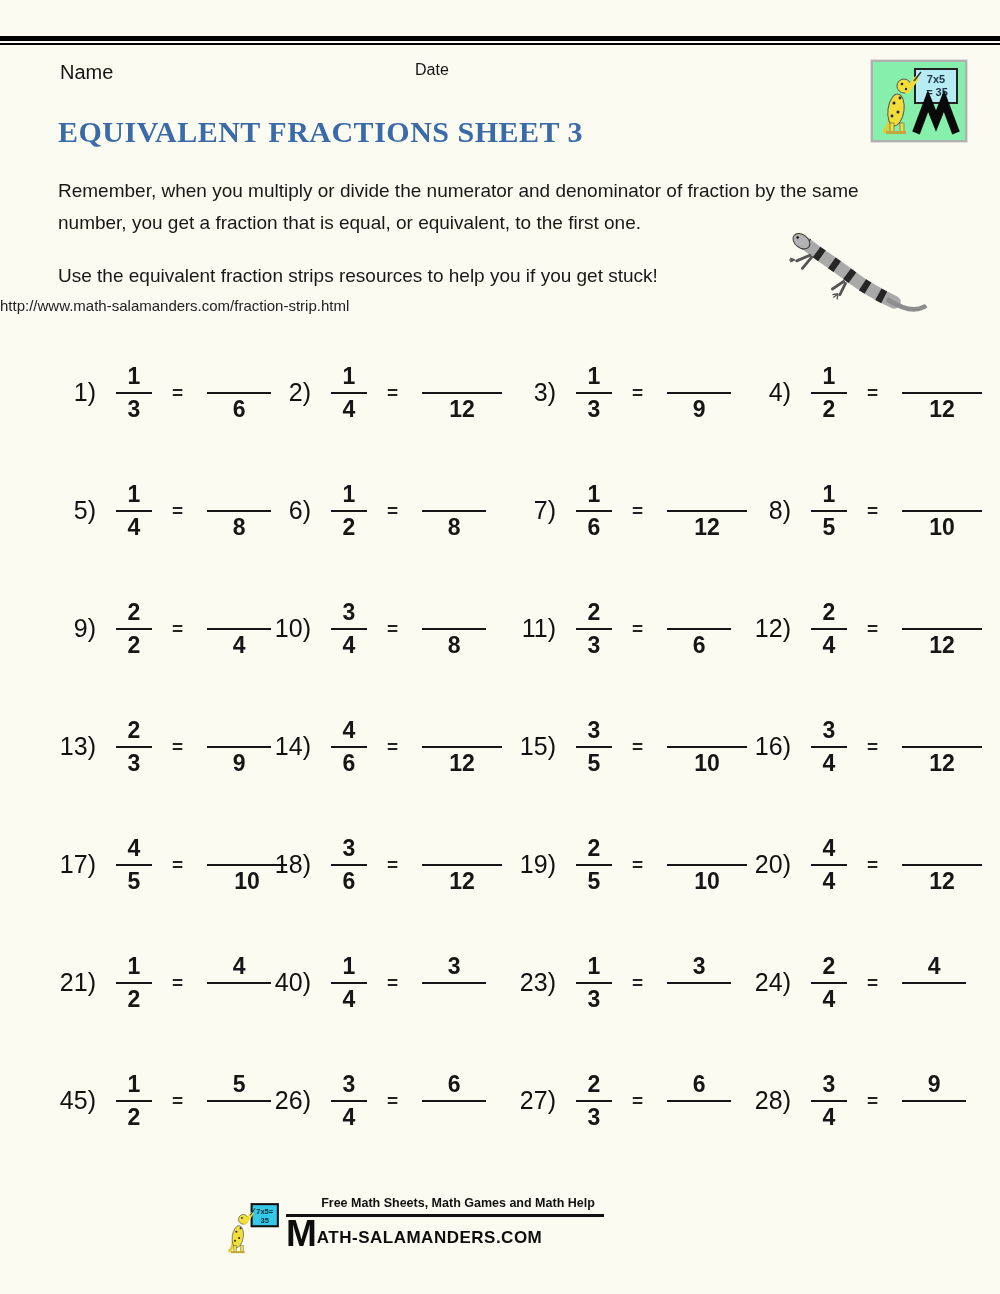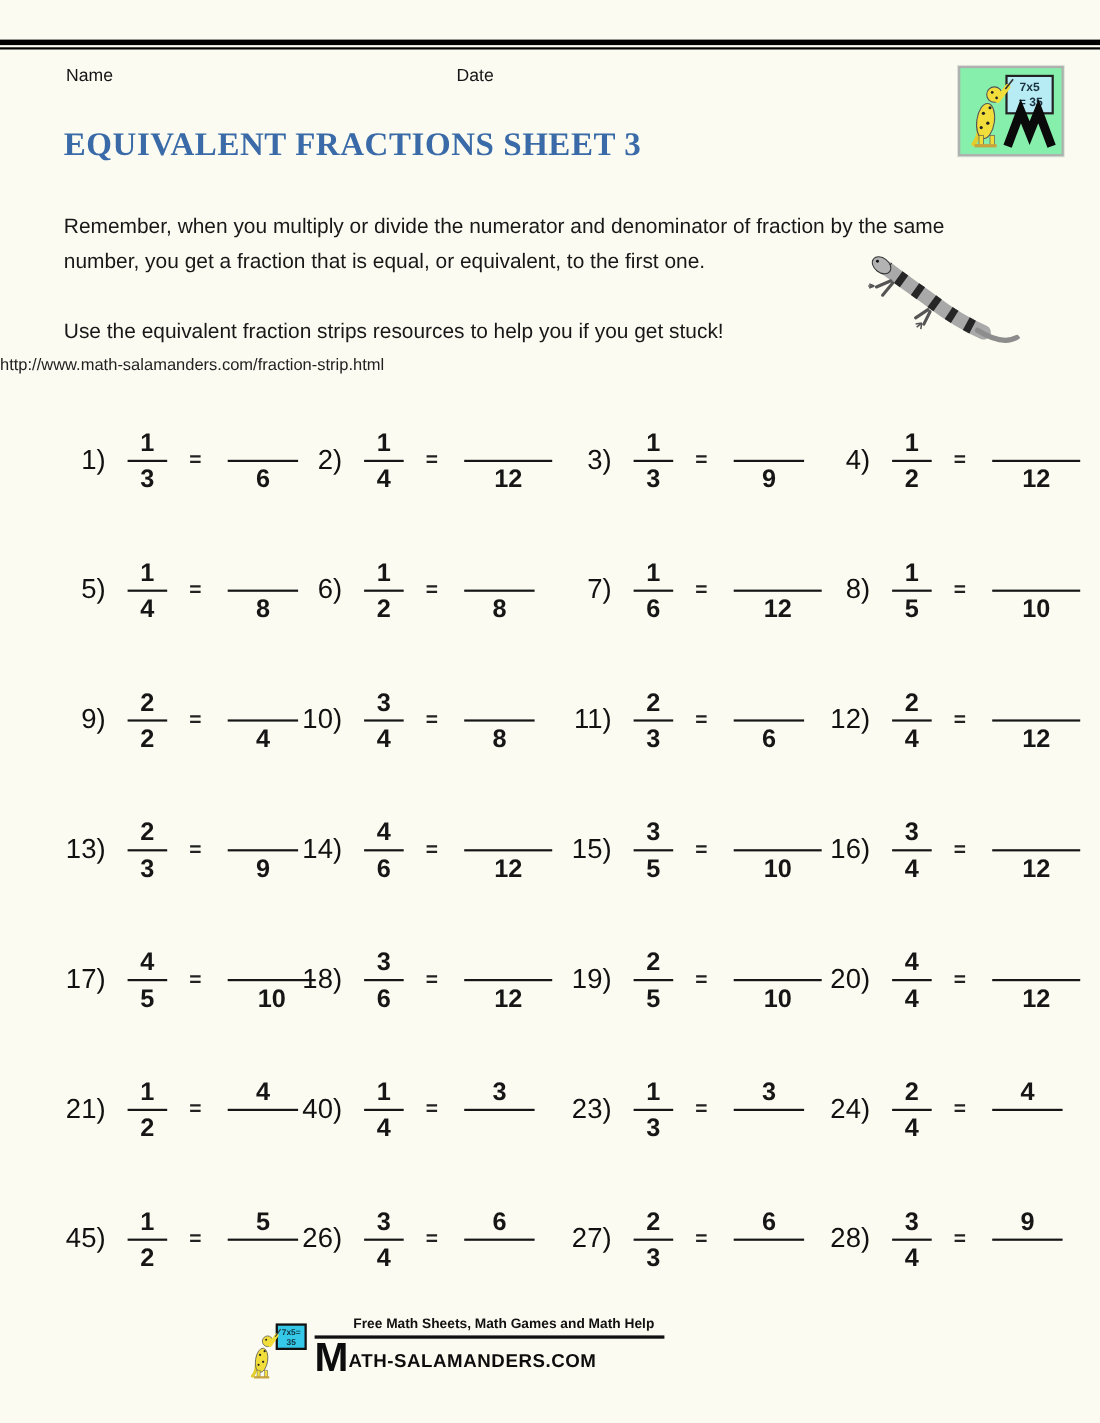--- a/index.html
+++ b/index.html
@@ -6,35 +6,35 @@
   body{
     width:1000px;height:1294px;background:#fbfbf1;position:relative;overflow:hidden;
     font-family:"Liberation Sans",sans-serif;color:#151515;
   }
   
   .top-rule{margin-top:36px;}
   .top-rule .thick{height:5px;background:#000;}
   .top-rule .thin{height:2px;background:#000;margin-top:2px;}
 
   .header-row{position:relative;height:40px;}
-  .name-label{position:absolute;left:60px;top:16px;font-size:16px;}
+  .name-label{position:absolute;left:60px;top:16px;font-size:20px;}
   .date-label{position:absolute;left:415px;top:16px;font-size:16px;}
 
   .logo-box{
     position:absolute;right:33px;top:60px;width:92px;height:78px;background:#86efac;
     border:2px solid #b0b0b0;box-shadow:0 0 0 1px #e0e0da;display:flex;align-items:center;justify-content:center;
   }
 
   .page-title{
     margin:30px 0 0 58px;font-family:"Liberation Serif",serif;font-weight:600;
     font-size:30px;letter-spacing:.5px;color:#3a6ba8;
   }
 
-  .intro{margin:42px 58px 0;width:868px;font-size:19px;line-height:1.68;color:#181818;}
-  .hint{margin:36px 58px 0;width:740px;font-size:19px;color:#181818;}
+  .intro{margin:26px 58px 0;width:868px;font-size:19px;line-height:1.68;color:#181818;}
+  .hint{margin:26px 58px 0;width:740px;font-size:19px;color:#181818;}
   .url{margin-top:10px;width:1000px;font-size:15px;color:#222;}
 
   .lizard{position:absolute;right:72px;top:224px;}
 
   
   .problems{
     display:grid;grid-template-columns:215px 245px 235px 205px;
     grid-auto-rows:118px;align-items:center;margin:20px 0 0 44px;
   }
   .problem{display:flex;align-items:center;}

